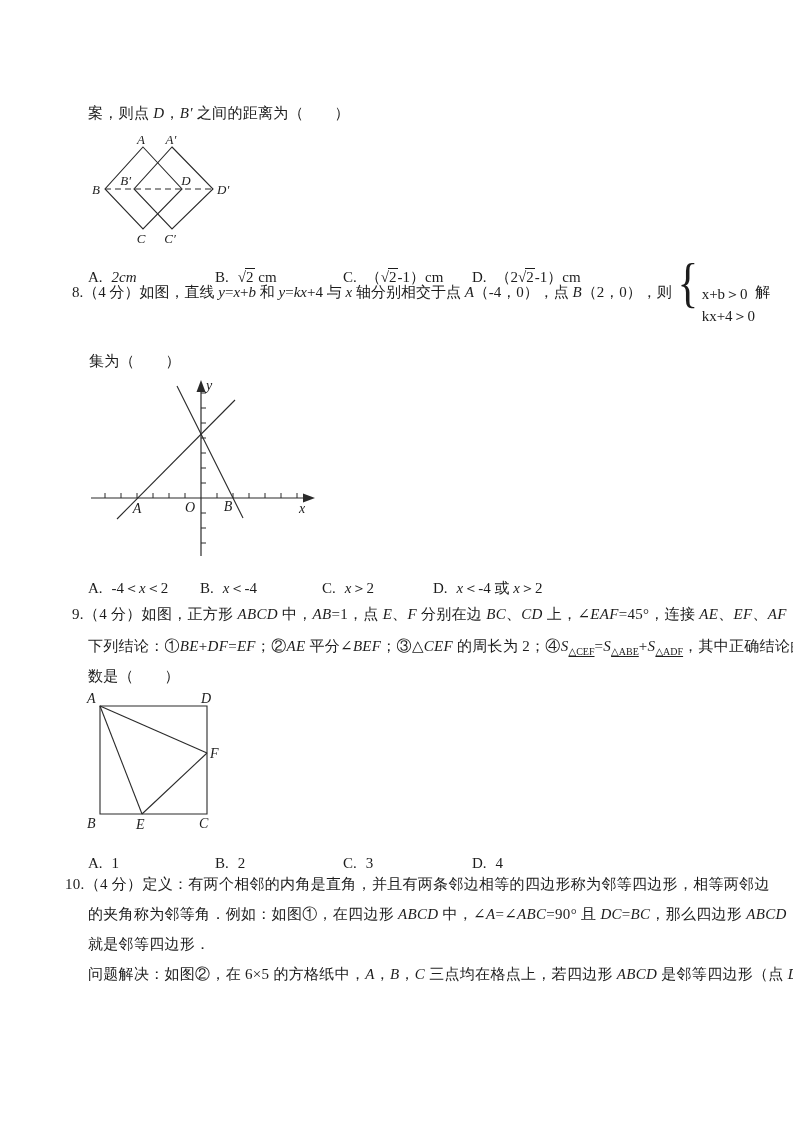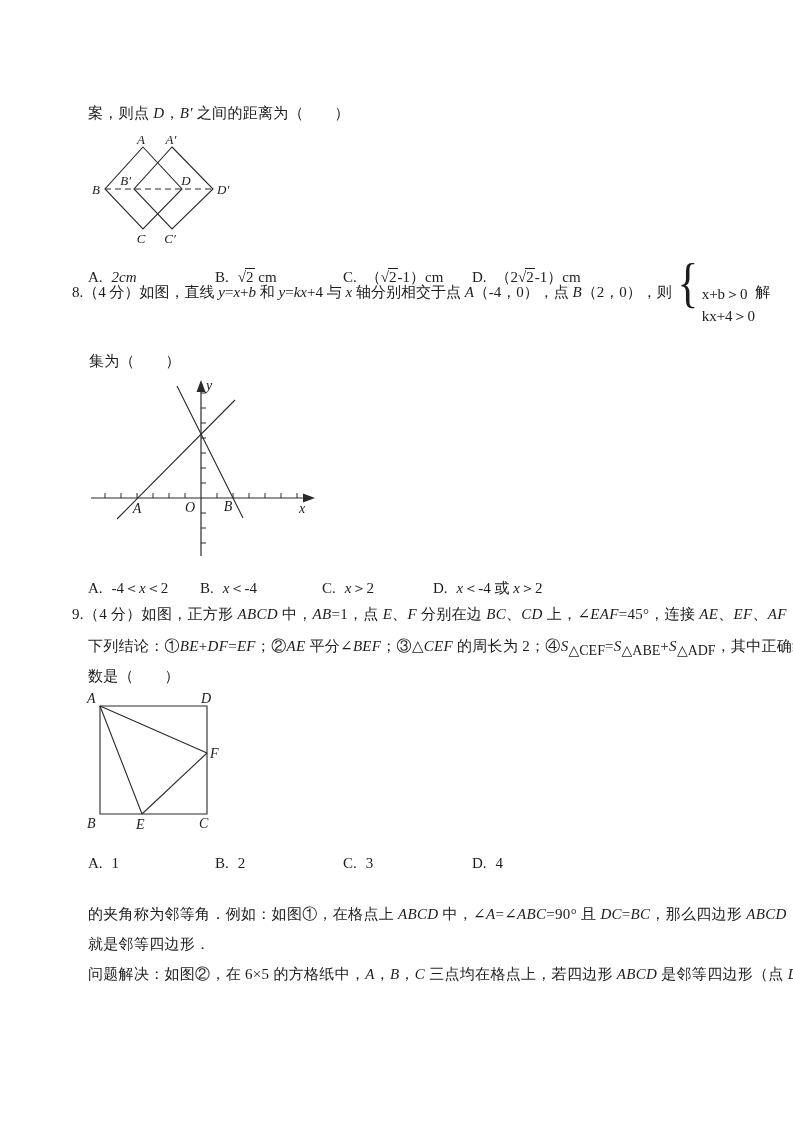--- a/index.html
+++ b/index.html
@@ -6,21 +6,21 @@
   .page{
     position:relative;
     width:793px;height:1122px;
     background:#ffffff;
     font-family:"Liberation Serif","DejaVu Serif",serif;
     font-size:15px;color:#1c1c1c;
     overflow:hidden;
   }
   .line{position:absolute;white-space:nowrap;line-height:20px;letter-spacing:0.3px;}
   .it{font-style:italic;}
-  .sub{font-size:14px;vertical-align:-4px;letter-spacing:0;}
+  .sub{font-size:10px;vertical-align:-4px;letter-spacing:0;text-decoration:underline;}
   .rad{border-top:1px solid #1c1c1c;padding:0 1px;margin-left:-1px;}
   .opt{position:absolute;white-space:nowrap;line-height:20px;margin-top:12px;}
   .optlabel{margin-right:9px;}
   .q8line{position:absolute;display:flex;white-space:nowrap;}
   .brace{font-size:54px;font-weight:400;line-height:0;margin:0 1px 0 3px;transform:scaleX(0.8);}
   .sys-col{display:inline-flex;flex-direction:column;line-height:22px;}
   .fig{position:absolute;}
   .fig text{font-family:"Liberation Serif","DejaVu Serif",serif;font-style:italic;fill:#1c1c1c;}
 </style>
 </head>
@@ -160,17 +160,18 @@
   <div class="opt" style="left:215px;top:841px">
     <span class="optlabel">B.</span><span><span>2</span></span>
   </div>
   <div class="opt" style="left:343px;top:841px">
     <span class="optlabel">C.</span><span><span>3</span></span>
   </div>
   <div class="opt" style="left:472px;top:841px">
     <span class="optlabel">D.</span><span><span>4</span></span>
   </div>
 
-  <div class="line" style="left:88px;top:904px"><span>的夹角称为邻等角．例如：如图①，在格点上 </span><span class="it">ABCD</span><span> 中，∠</span><span class="it">A</span><span>=∠</span><span class="it">ABC</span><span>=90° 且 </span><span class="it">DC</span><span>=</span><span class="it">BC</span><span>，那么四边形 </span><span class="it">ABCD</span></div>
+  <div class="line" style="left:65px;top:874px"><span>10.（4 分）定义：有两个相邻的内角是直角，并且有两条邻边相等的四边形称为邻等四边形，相等两邻边</span></div>
+  <div class="line" style="left:88px;top:904px"><span>的夹角称为邻等角．例如：如图①，在四边形 </span><span class="it">ABCD</span><span> 中，∠</span><span class="it">A</span><span>=∠</span><span class="it">ABC</span><span>=90° 且 </span><span class="it">DC</span><span>=</span><span class="it">BC</span><span>，那么四边形 </span><span class="it">ABCD</span></div>
   <div class="line" style="left:88px;top:934px"><span>就是邻等四边形．</span></div>
   <div class="line" style="left:88px;top:964px"><span>问题解决：如图②，在 6×5 的方格纸中，</span><span class="it">A</span><span>，</span><span class="it">B</span><span>，</span><span class="it">C</span><span> 三点均在格点上，若四边形 </span><span class="it">ABCD</span><span> 是邻等四边形（点 </span><span class="it">D</span></div>
 
 </div>
 
 </body></html>

